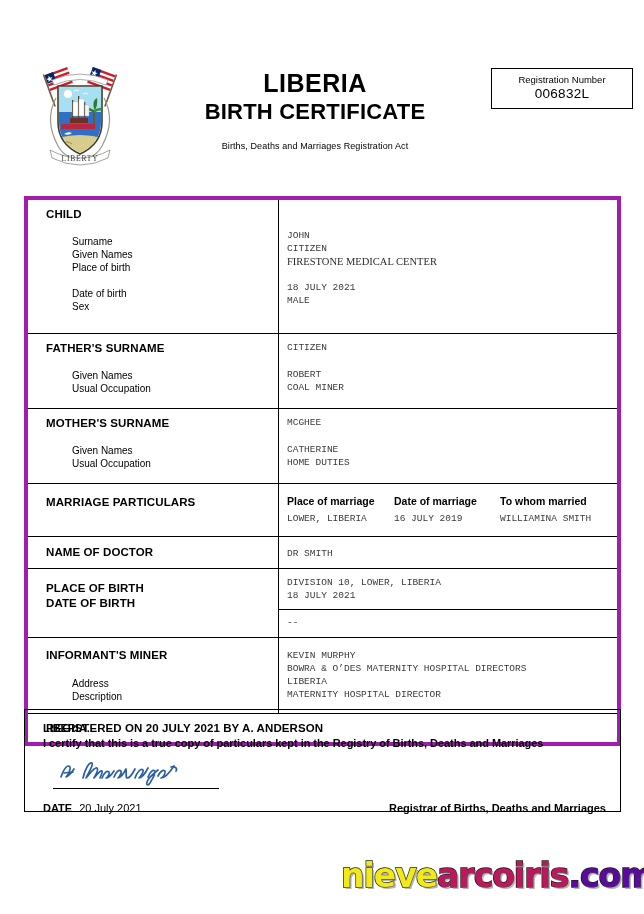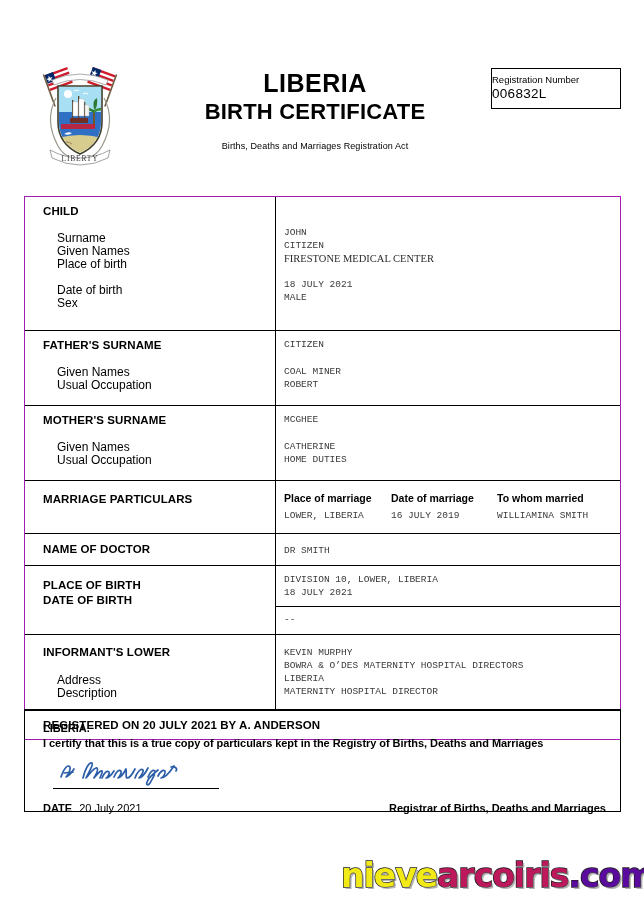--- a/index.html
+++ b/index.html
@@ -49,41 +49,42 @@
   }
   .title-act {
     font-size: 9px;
     font-weight: normal;
     margin-top: 15px;
     letter-spacing: 0.1px;
   }
   .regbox {
     position: absolute;
     left: 491px; top: 68px;
-    width: 130px; height: 41px;
+    width: 142px; height: 41px;
     border: 1px solid #000;
+    text-align: center;
     box-sizing: border-box;
     padding-top: 5px;
   }
   .regbox-label {
     font-size: 9.5px;
     line-height: 12px;
   }
   .regbox-value {
     font-size: 13.5px;
     line-height: 16px;
     letter-spacing: 0.3px;
   }
 
   
   .main-table {
     position: absolute;
     left: 24px; top: 196px;
     width: 597px;
-    border: 1px solid #a21caf;
+    border: 4px solid #a21caf;
     box-sizing: border-box;
   }
   .row {
     display: flex;
     border-bottom: 1px solid #000;
     box-sizing: border-box;
   }
   .row:last-child { border-bottom: none; }
   .cell-left {
     width: 251px;
@@ -106,23 +107,23 @@
     padding: 6px 0 8px 8px;
   }
 
   .sec-title {
     font-size: 11.5px;
     font-weight: bold;
     letter-spacing: 0.1px;
     line-height: 15px;
   }
   .sub-label {
-    font-size: 12px;
+    font-size: 10px;
     line-height: 13px;
-    margin-left: 14px;
+    margin-left: 26px;
   }
   .gap-line { height: 13px; }
 
   .val {
     font-family: "Liberation Mono", "DejaVu Sans Mono", monospace;
     font-size: 9.5px;
     line-height: 13px;
     color: #3a3a3a;
     white-space: pre;
   }
@@ -326,22 +327,22 @@
     <div class="cell-left">
       <div class="sec-title">FATHER'S SURNAME</div>
       <div class="gap-line"></div>
       <div class="sub-label">Given Names</div>
       <div class="sub-label">Usual Occupation</div>
       <div class="gap-line" style="height:6px"></div>
     </div>
     <div class="cell-right">
       <div class="val">CITIZEN</div>
       <div class="gap-line" style="height:14px"></div>
+      <div class="val">ROBERT</div>
       <div class="val">COAL MINER</div>
-      <div class="val">ROBERT</div>
     </div>
   </div>
 
   <div class="row">
     <div class="cell-left">
       <div class="sec-title">MOTHER'S SURNAME</div>
       <div class="gap-line"></div>
       <div class="sub-label">Given Names</div>
       <div class="sub-label">Usual Occupation</div>
       <div class="gap-line" style="height:6px"></div>
@@ -392,21 +393,21 @@
         <div class="val">18 JULY 2021</div>
       </div>
       <div class="split-bot">
         <div class="val">--</div>
       </div>
     </div>
   </div>
 
   <div class="row">
     <div class="cell-left" style="padding-top:10px;padding-bottom:10px">
-      <div class="sec-title">INFORMANT'S LOWER</div>
+      <div class="sec-title">INFORMANT'S MINER</div>
       <div class="gap-line" style="height:14px"></div>
       <div class="sub-label">Address</div>
       <div class="sub-label">Description</div>
     </div>
     <div class="cell-right" style="padding-top:11px;padding-bottom:10px">
       <div class="val">KEVIN MURPHY</div>
       <div class="val">BOWRA &amp; O’DES MATERNITY HOSPITAL DIRECTORS</div>
       <div class="val">LIBERIA</div>
       <div class="val">MATERNITY HOSPITAL DIRECTOR</div>
     </div>

